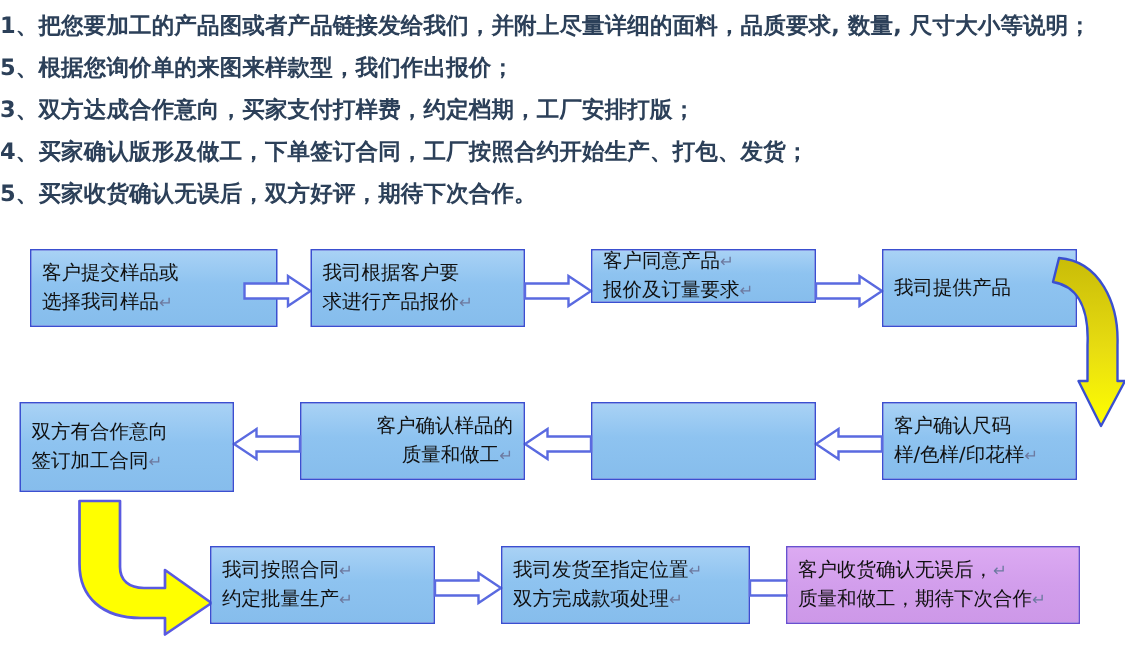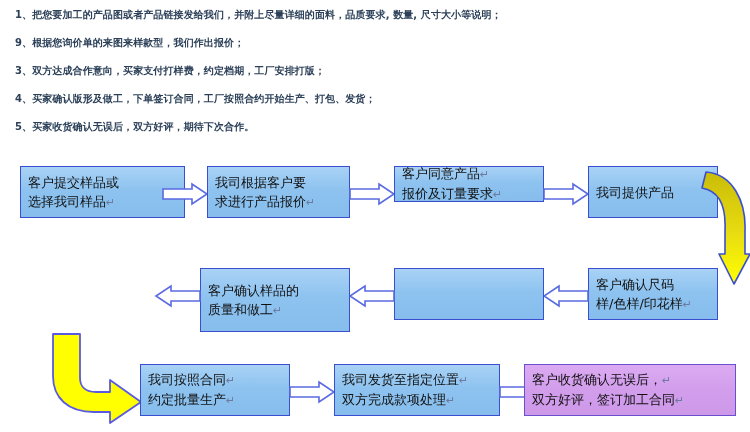--- a/index.html
+++ b/index.html
@@ -10,24 +10,24 @@
     overflow:hidden;
     position:relative;
   }
 
   
   #instructions{
     position:absolute;left:0;top:0;width:750px;height:152px;
   }
   .instr-line{
     position:absolute;
-    left:15px;
+    left:0;
     color:#2c4059;
     font-weight:bold;
-    font-size:10px;
+    font-size:15px;
     letter-spacing:0.1px;
     white-space:nowrap;
   }
   .instr-line.i0{top:8px;}
   .instr-line.i1{top:36px;}
   .instr-line.i2{top:64px;}
   .instr-line.i3{top:92px;}
   .instr-line.i4{top:120px;}
 
   
@@ -62,21 +62,21 @@
   
   .yellowarrow{position:absolute;}
 
   svg{display:block;overflow:visible;}
 </style>
 </head>
 <body>
 
 <div id="instructions">
   <div class="instr-line i0">1、把您要加工的产品图或者产品链接发给我们，并附上尽量详细的面料，品质要求, 数量, 尺寸大小等说明；</div>
-  <div class="instr-line i1">9、根据您询价单的来图来样款型，我们作出报价；</div>
+  <div class="instr-line i1">5、根据您询价单的来图来样款型，我们作出报价；</div>
   <div class="instr-line i2">3、双方达成合作意向，买家支付打样费，约定档期，工厂安排打版；</div>
   <div class="instr-line i3">4、买家确认版形及做工，下单签订合同，工厂按照合约开始生产、打包、发货；</div>
   <div class="instr-line i4">5、买家收货确认无误后，双方好评，期待下次合作。</div>
 </div>
 
 <div id="flow">
 
   <div class="node" style="left:20px;top:16px;width:165px;height:52px;">
     <span class="ln">客户提交样品或</span>
     <span class="ln"><span>选择我司样品</span><span class="pil">↵</span></span>
@@ -149,31 +149,35 @@
 
   <div class="node" style="left:394px;top:118px;width:150px;height:52px;">
   </div>
 
   <div class="blockarrow" style="left:349px;top:135px;">
     <svg width="45" height="22" viewBox="0 0 45 22">
       <path d="M45,6 L16,6 L16,1 L1,11 L16,21 L16,16 L45,16 Z" fill="#ffffff" stroke="#5a6ae0" stroke-width="1.6"></path>
     </svg>
   </div>
 
-  <div class="node" style="left:200px;top:118px;width:150px;height:64px;">
+  <div class="node" style="left:200px;top:118px;width:150px;height:52px;align-items:flex-end;">
     <span class="ln">客户确认样品的</span>
     <span class="ln"><span>质量和做工</span><span class="pil">↵</span></span>
   </div>
 
   <div class="blockarrow" style="left:155px;top:135px;">
     <svg width="45" height="22" viewBox="0 0 45 22">
       <path d="M45,6 L16,6 L16,1 L1,11 L16,21 L16,16 L45,16 Z" fill="#ffffff" stroke="#5a6ae0" stroke-width="1.6"></path>
     </svg>
   </div>
 
+  <div class="node" style="left:13px;top:118px;width:143px;height:60px;">
+    <span class="ln">双方有合作意向</span>
+    <span class="ln"><span>签订加工合同</span><span class="pil">↵</span></span>
+  </div>
 
   <div class="yellowarrow" style="left:46px;top:180px;">
     <svg width="100" height="96" viewBox="0 0 100 96">
       <path d="M7,4
                L34,4
                L34,48
                C34,57 40,62 50,62
                L64,62
                L64,50
                L95,72
@@ -200,18 +204,18 @@
     <span class="ln"><span>我司发货至指定位置</span><span class="pil">↵</span></span>
     <span class="ln"><span>双方完成款项处理</span><span class="pil">↵</span></span>
   </div>
 
   <div class="blockarrow" style="left:500px;top:231px;">
     <svg width="45" height="22" viewBox="0 0 45 22">
       <path d="M0,6 L29,6 L29,1 L44,11 L29,21 L29,16 L0,16 Z" fill="#ffffff" stroke="#5a6ae0" stroke-width="1.6"></path>
     </svg>
   </div>
 
-  <div class="node purple" style="left:524px;top:214px;width:212px;height:52px;">
+  <div class="node purple" style="left:524px;top:214px;width:196px;height:52px;">
     <span class="ln"><span>客户收货确认无误后，</span><span class="pil">↵</span></span>
-    <span class="ln"><span>双方好评，签订加工合同</span><span class="pil">↵</span></span>
+    <span class="ln"><span>质量和做工，期待下次合作</span><span class="pil">↵</span></span>
   </div>
 
 </div>
 
 </body></html>

